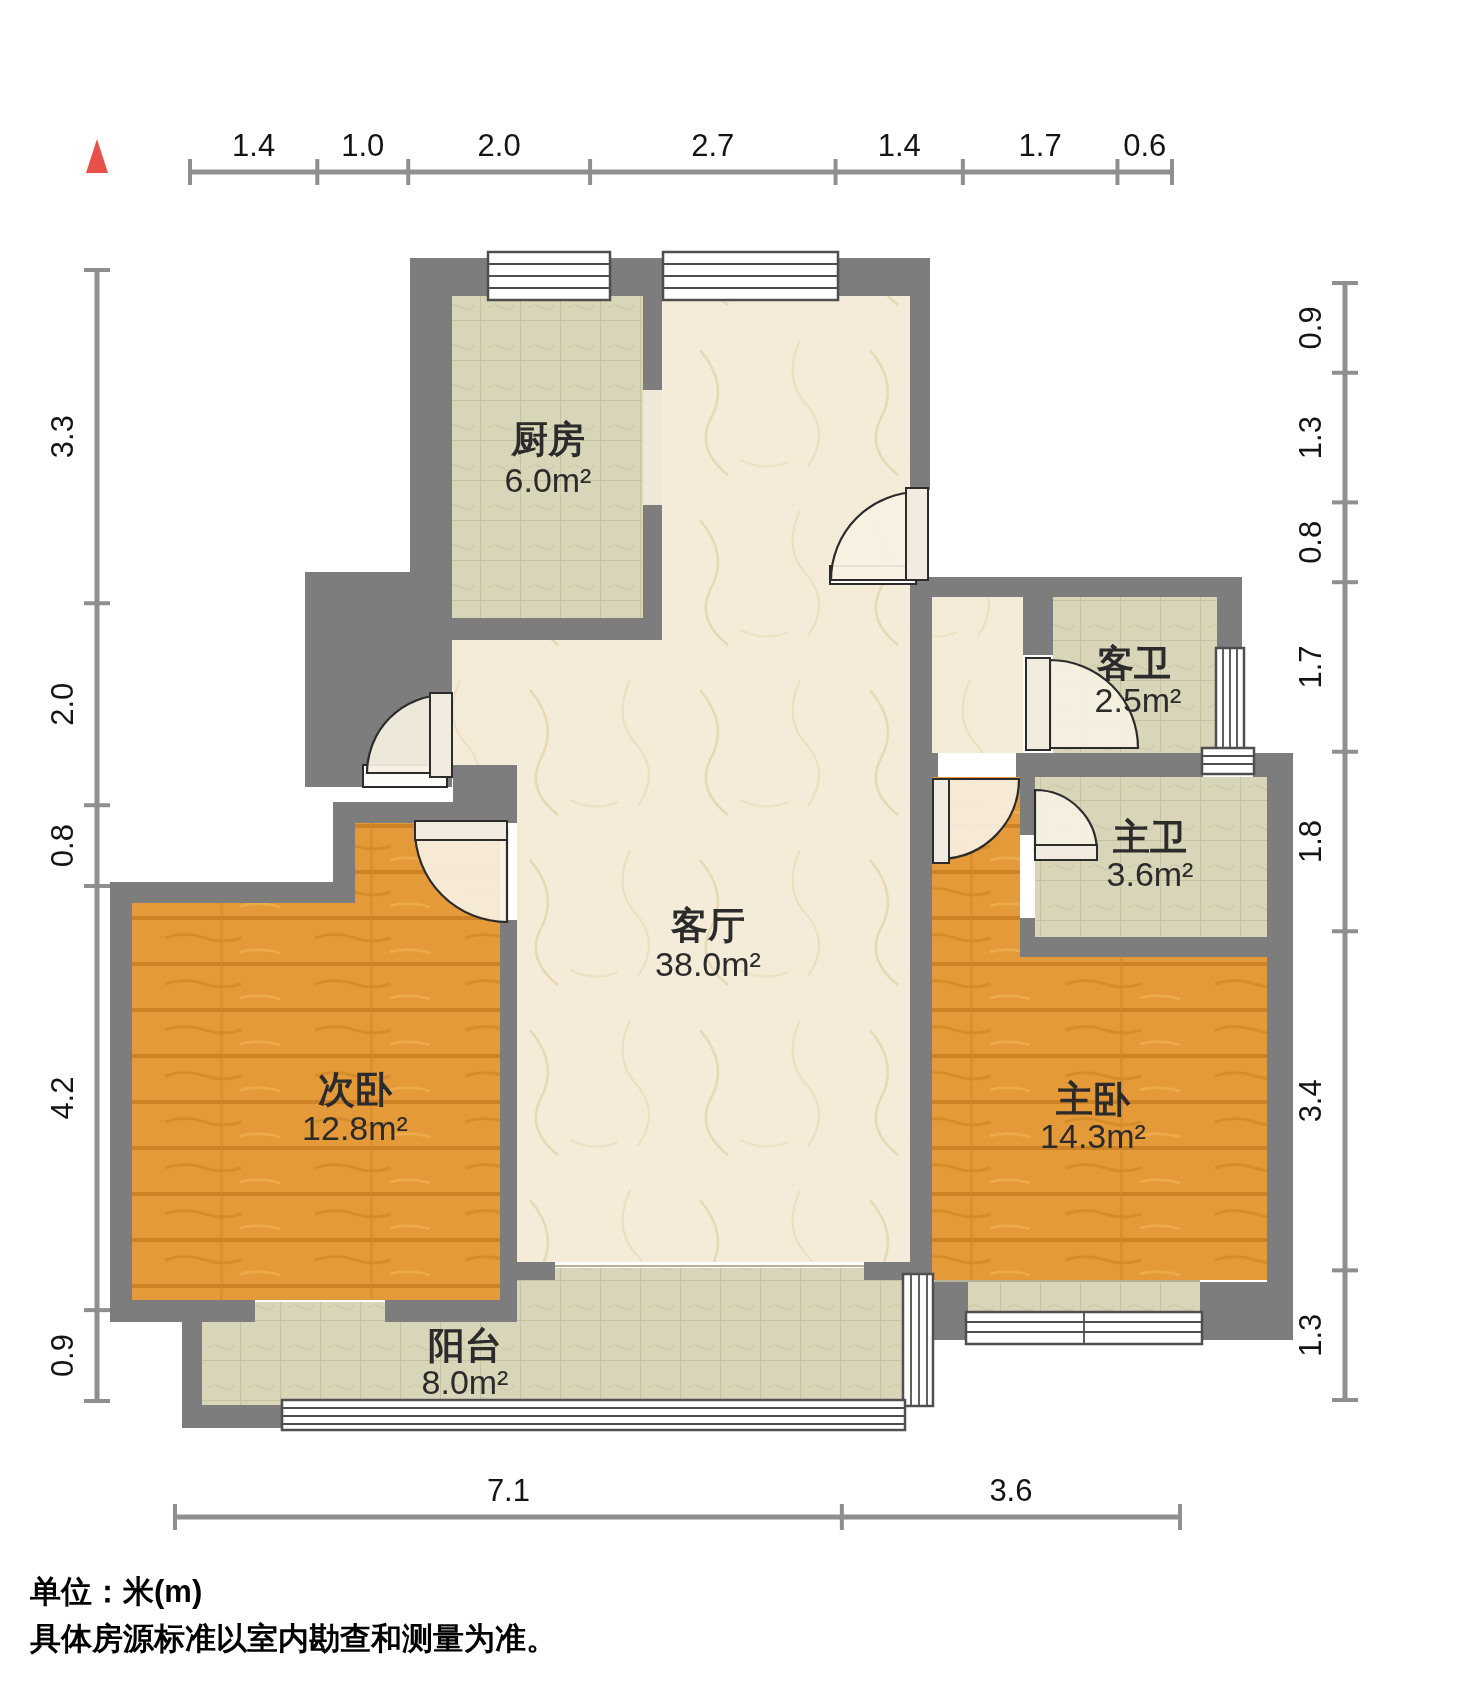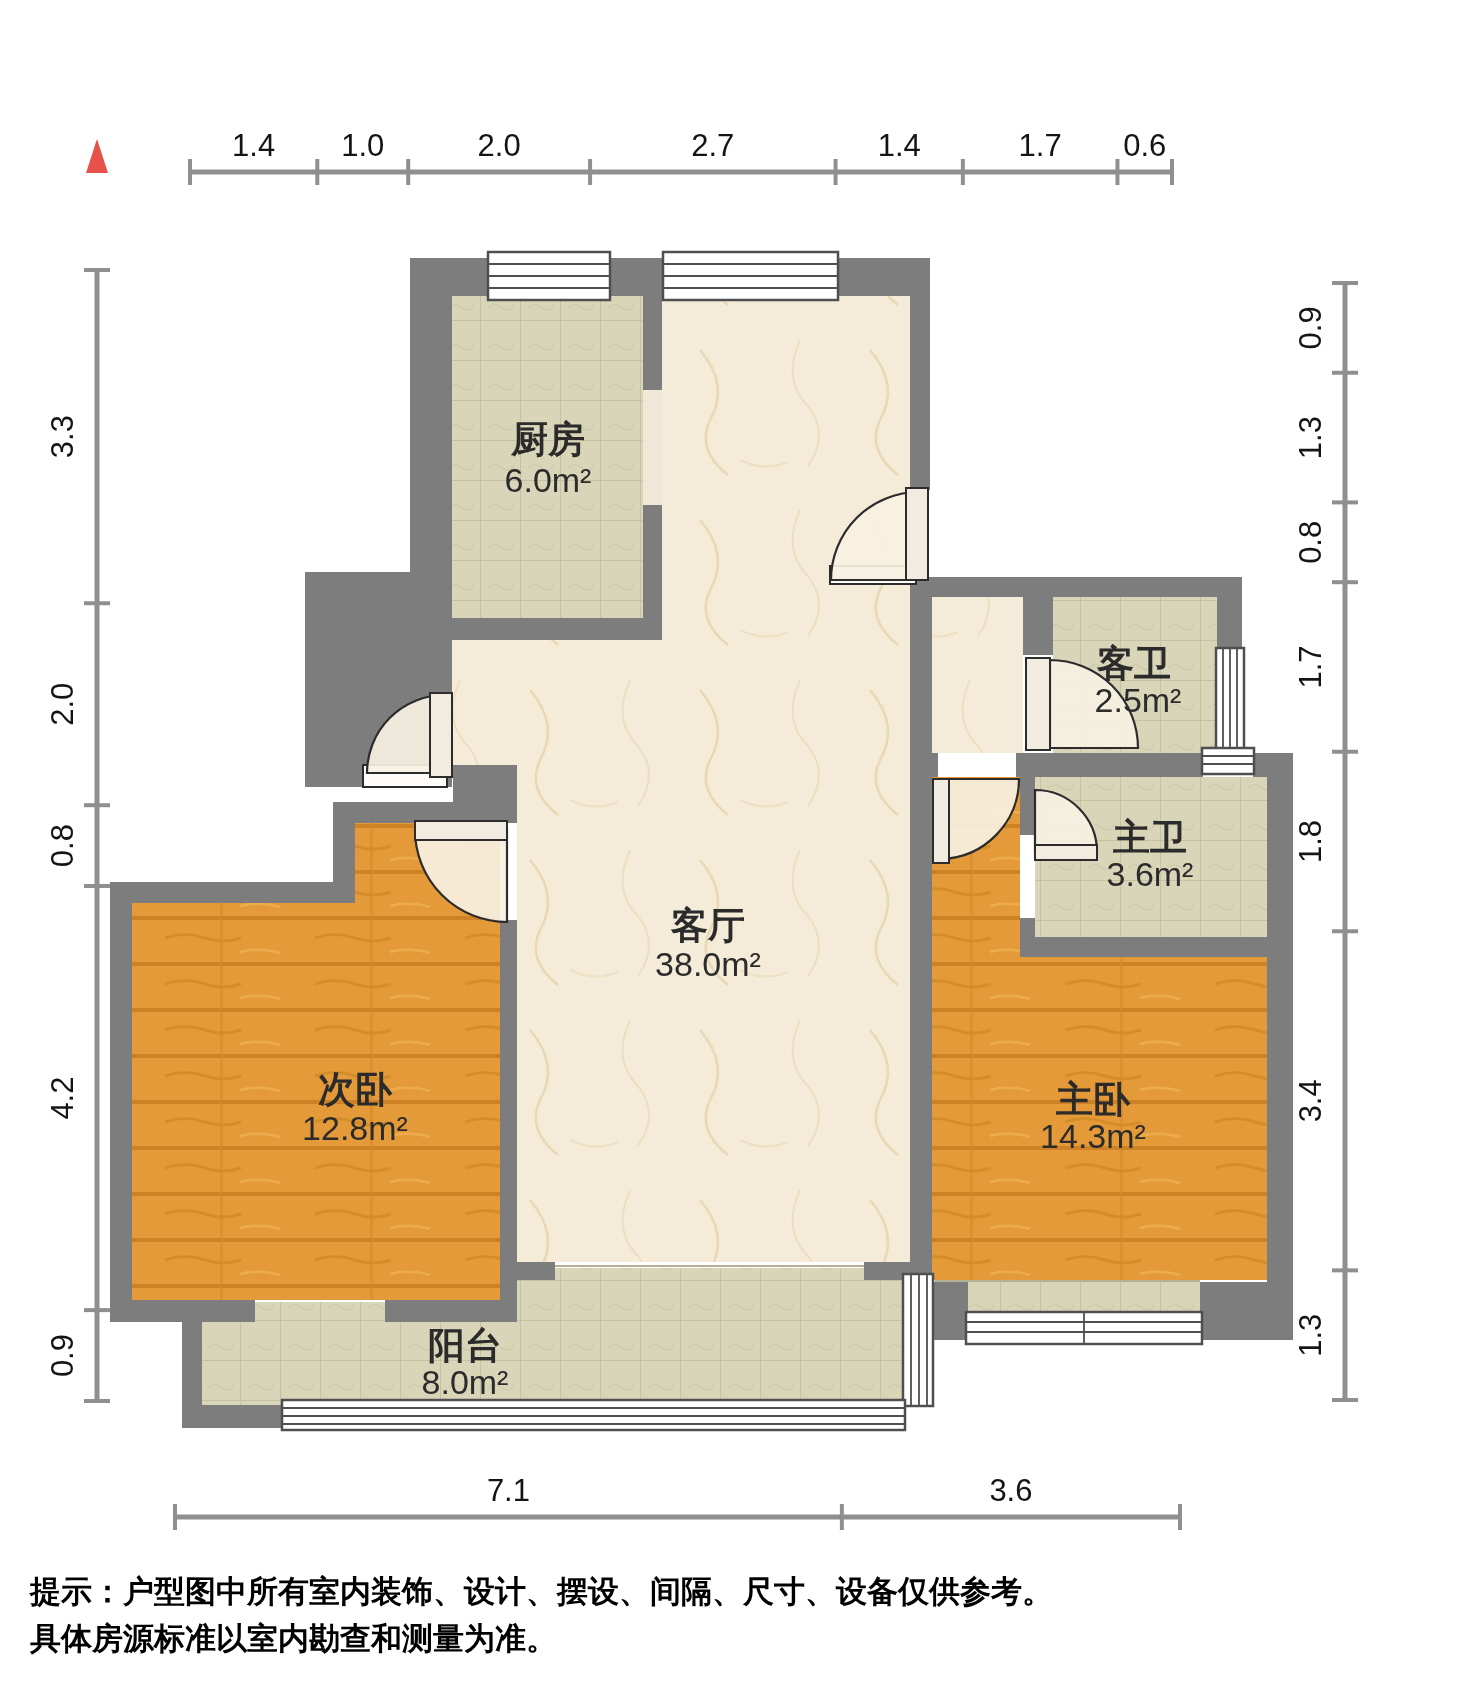--- a/index.html
+++ b/index.html
@@ -236,16 +236,16 @@
           <line class="dim-tick" x1="175" y1="1504" x2="175" y2="1530"></line>
           <line class="dim-tick" x1="841.8691588785047" y1="1504" x2="841.8691588785047" y2="1530"></line>
           <line class="dim-tick" x1="1180" y1="1504" x2="1180" y2="1530"></line>
           <text class="dim-label" x="508.43457943925233" y="1501">7.1</text>
           <text class="dim-label" x="1010.9345794392523" y="1501">3.6</text>
         </g>
   </g>
 </svg>
 
 <div id="footer">
-  <div>提示：户型图中所有室内装饰、设计、摆设、间隔、尺寸、设备仅供参考。</div>
+  <div>单位：米(m)</div>
   <div>具体房源标准以室内勘查和测量为准。</div>
 </div>
 </div>
 
 </body></html>

